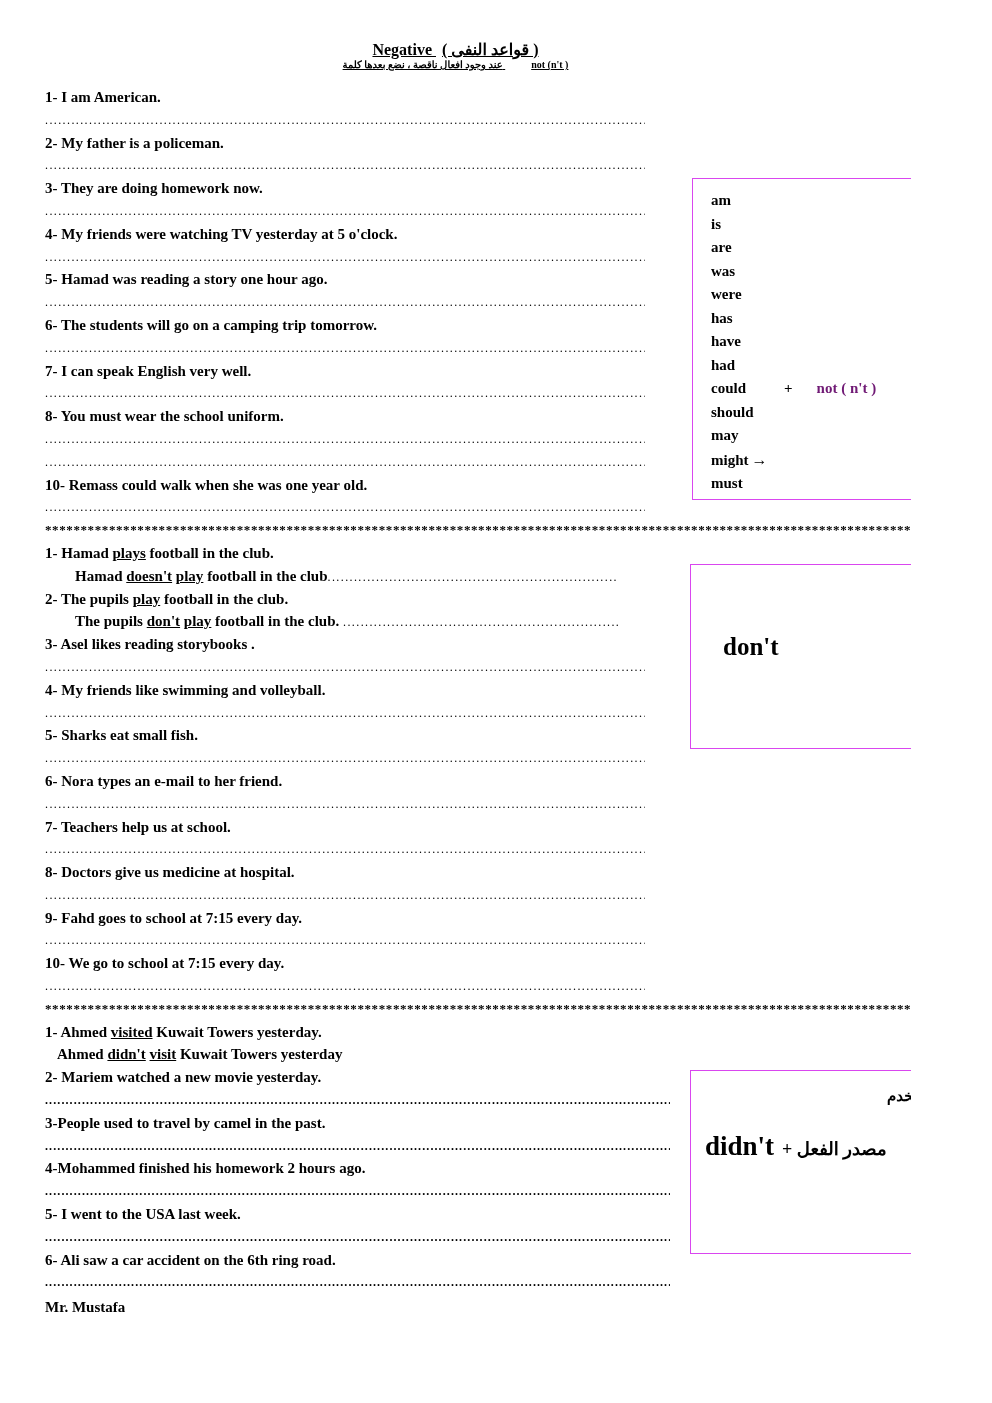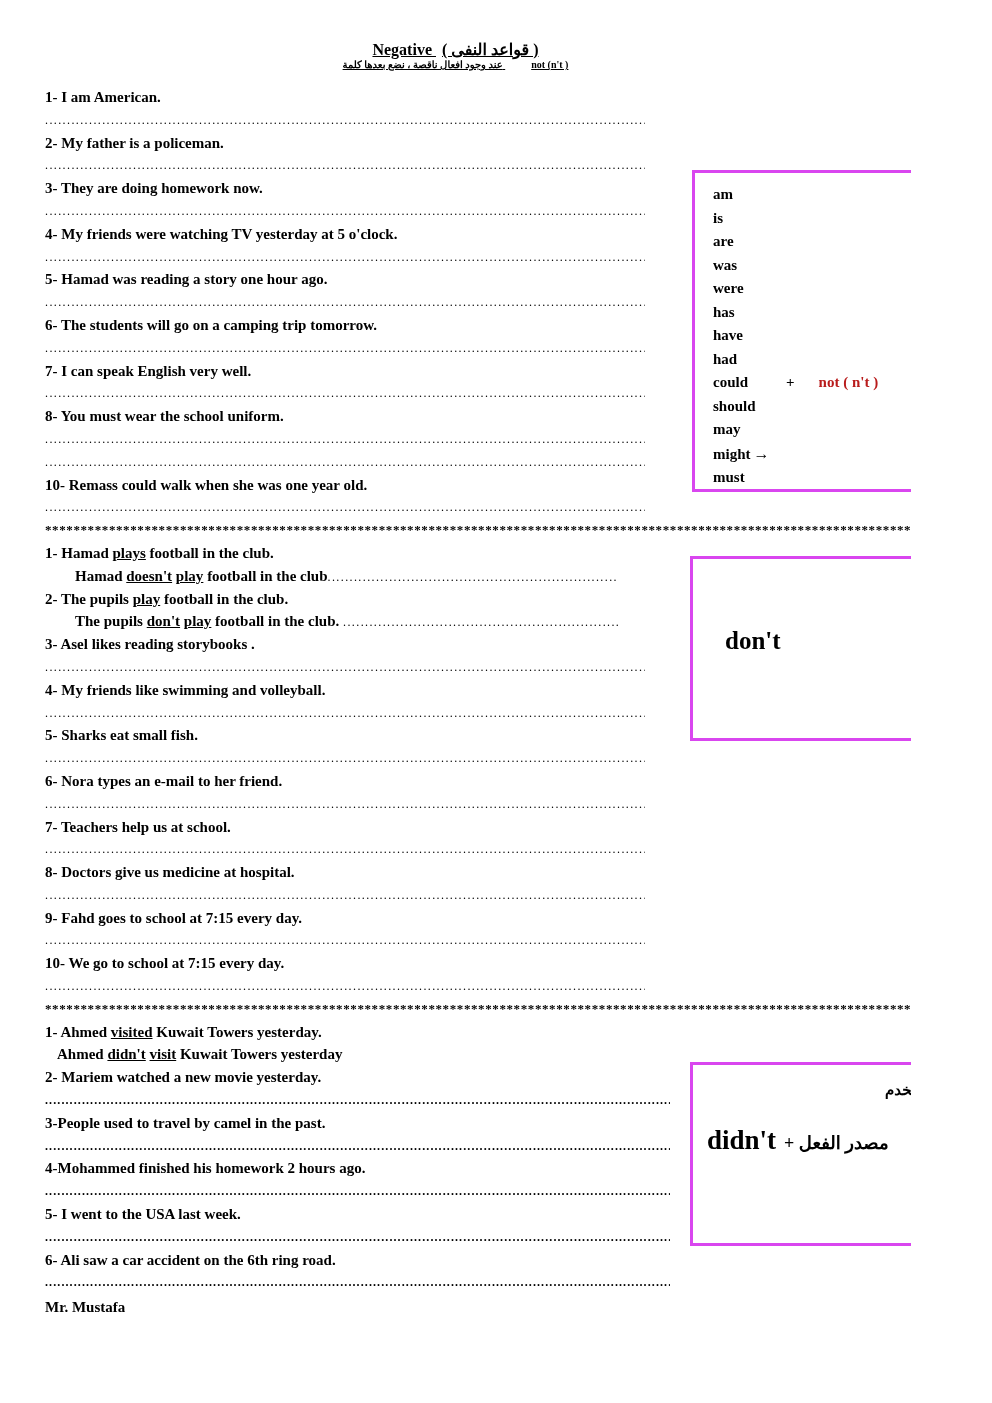--- a/index.html
+++ b/index.html
@@ -24,25 +24,25 @@
     font-weight:bold;font-size:15px;
     white-space:nowrap;overflow:hidden;width:600px;
   }
   .line .u{text-decoration:underline;}
   .dot{font-weight:normal;font-size:12px;letter-spacing:1.4px;}
   .dotsline{font-weight:normal;font-size:12px;letter-spacing:1.4px;}
   .dotsline.bold{font-weight:bold;letter-spacing:1.1px;}
   .starsline{width:886px;font-size:13px;letter-spacing:0.6px;font-weight:bold;}
   .footer-line{margin-top:2px;}
   
-  .gbox{position:absolute;border:3px solid #d946ef;background:#fff;box-sizing:border-box;}
+  .gbox{position:absolute;border:1px solid #d946ef;background:#fff;box-sizing:border-box;margin-top:8px;}
   #box1{left:692px;top:170px;width:248px;height:322px;overflow:hidden;padding:10px 0 0 18px;}
   .word-line{line-height:23.5px;font-weight:bold;font-size:15px;white-space:nowrap;}
   .word-line .plus{margin-left:38px;}
-  .word-line .notred{color:#b91c1c;margin-left:24px;}
+  .word-line .notred{color:#701a75;margin-left:24px;}
   .word-line .arrow{margin-left:3px;font-size:16px;}
   #box2{left:690px;top:556px;width:255px;height:185px;padding:58px 0 0 32px;}
   #box3{left:690px;top:1062px;width:255px;height:184px;padding:16px 8px 0 14px;}
   .big{font-size:27px;font-weight:bold;}
   .big2{font-size:25px;margin-top:10px;}
   .plus-ar{font-size:15px;font-weight:bold;margin-left:10px;}
   .big-ar{font-size:18px;margin-left:8px;}
   .use-label{text-align:right;font-weight:bold;font-size:15px;}
   #box3 .bigline{margin-top:26px;}
 </style>

